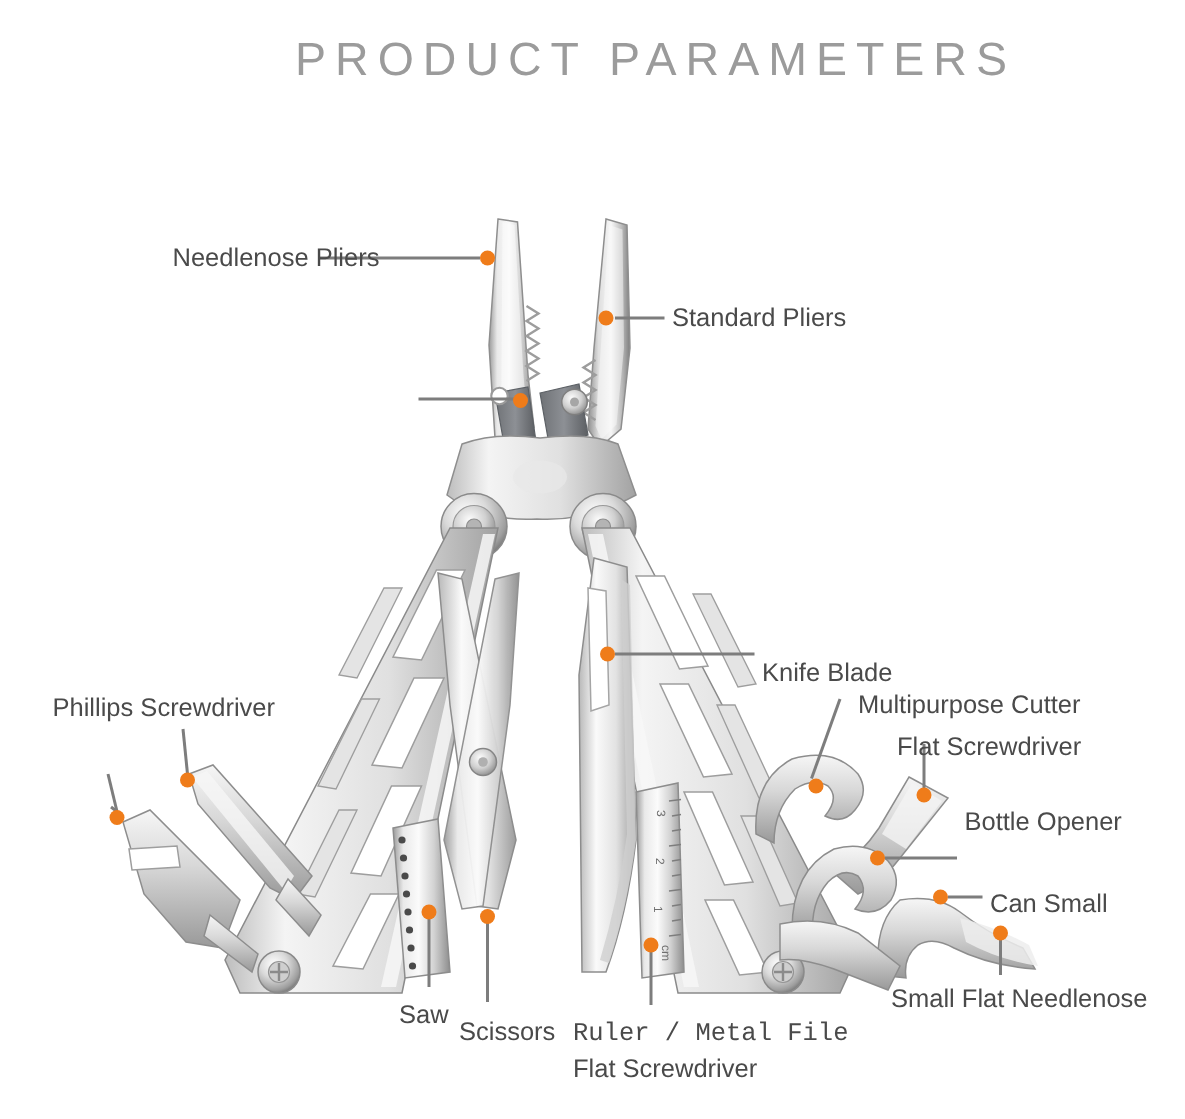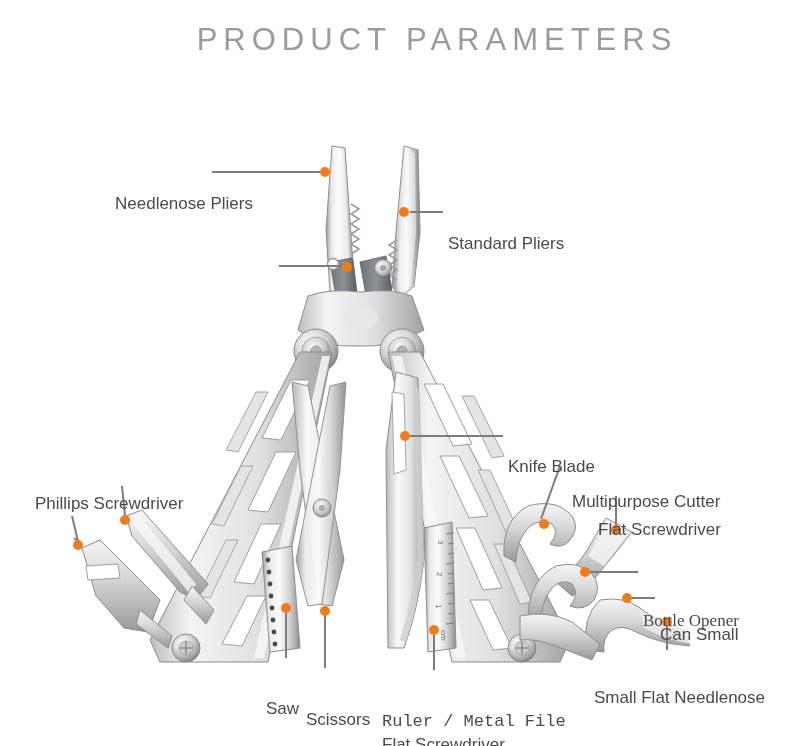--- a/index.html
+++ b/index.html
@@ -32,21 +32,20 @@
     white-space: nowrap;
     margin-left: 42px;
   }
   .callout {
     position: absolute;
     font-size: 17px;
     color: #4a4a4a;
     font-family: "Liberation Sans", sans-serif;
     line-height: 22px;
     white-space: nowrap;
-    margin-top: 32px;
   }
   .callout.right { text-align: right; }
   #art, #leaders {
     position: absolute;
     top: 0; left: 0;
     width: 790px;
     height: 746px;
   }
   #leaders { pointer-events: none; }
 </style>
@@ -265,30 +264,30 @@
       <circle cx="325" cy="611" r="5"></circle>
       <circle cx="434" cy="630" r="5"></circle>
     </g>
   </svg>
 
   <div class="callout right" style="left:115px; top:161px; width:92px;">Needlenose Pliers</div>
 
   <div class="callout" style="left:448px; top:201px;text-align:right;">Standard Pliers</div>
 
 
-  <div class="callout" style="left:508px; top:424px;">Knife Blade</div>
+  <div class="callout" style="left:508px; top:438px;">Knife Blade</div>
 
   <div class="callout" style="left:572px; top:459px;">Multipurpose Cutter</div>
 
   <div class="callout" style="left:35px; top:461px;">Phillips Screwdriver</div>
 
   <div class="callout" style="left:598px; top:487px;">Flat Screwdriver</div>
 
 
-  <div class="callout" style="left:643px; top:578px;font-family:Liberation Serif, serif;">Bottle Opener</div>
+  <div class="callout" style="left:643px; top:537px;">Bottle Opener</div>
 
   <div class="callout" style="left:660px; top:592px;">Can Small</div>
 
   <div class="callout" style="left:594px; top:655px;">Small Flat Needlenose</div>
 
   <div class="callout" style="left:266px; top:666px;">Saw</div>
 
   <div class="callout" style="left:306px; top:677px;text-align:center;">Scissors</div>
 
   <div class="callout" style="left:382px; top:679px;font-family:Liberation Mono, monospace;">Ruler / Metal File</div>

